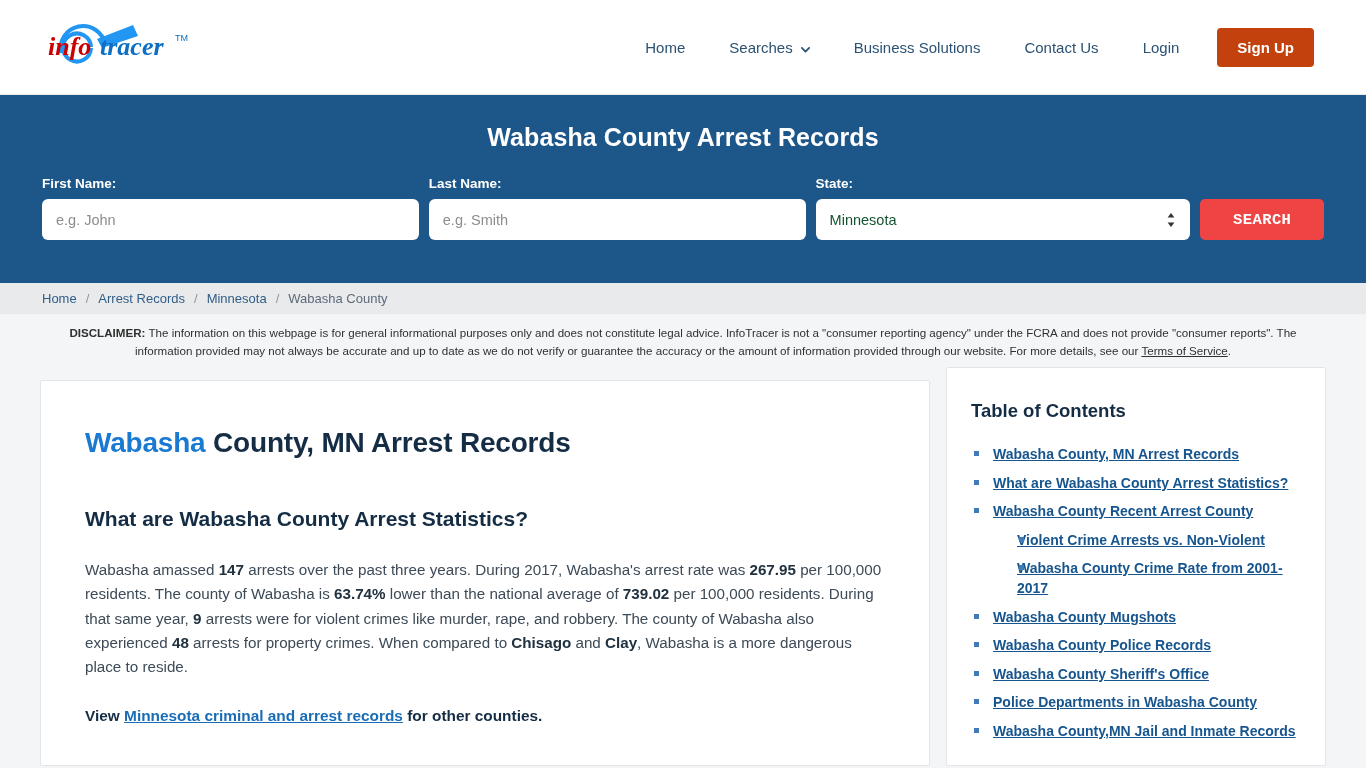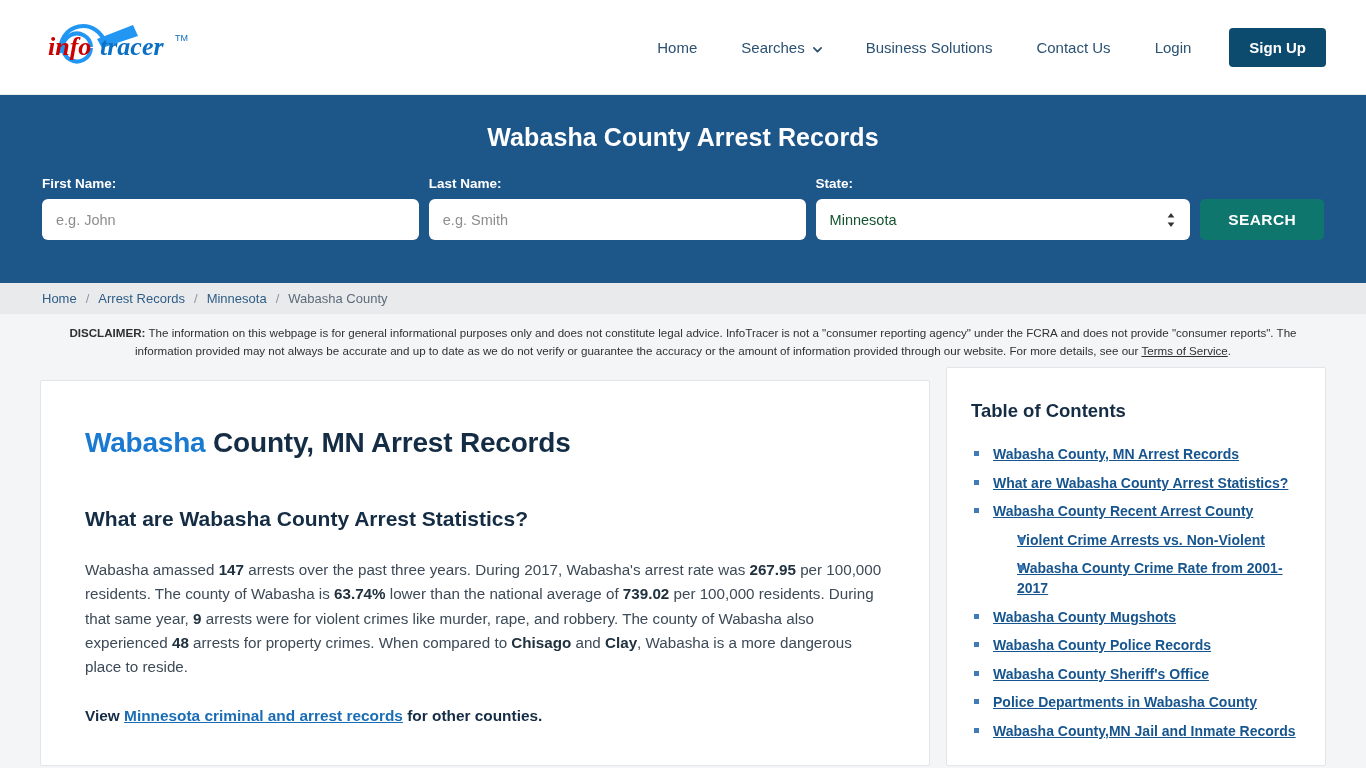--- a/index.html
+++ b/index.html
@@ -9,21 +9,21 @@
     background: #f4f5f7;
     font-family: "Liberation Sans", sans-serif;
   }
 
   
   .topbar {
     height: 95px;
     background: #ffffff;
     display: flex;
     align-items: center;
-    padding: 0 40px 0 40px;
+    padding: 0 52px 0 40px;
     border-bottom: 1px solid #e9e9e9;
   }
   .logo {
     width: 200px; height: 60px;
     position: relative;
     margin-left: 5px;
     flex: 0 0 auto;
   }
   .logo svg { display:block; }
 
@@ -42,21 +42,21 @@
     display: flex;
     align-items: center;
     gap: 7px;
   }
   .caret {
     display: inline-block;
     width: 10px; height: 10px;
     position: relative; top: -1px;
   }
   .signup {
-    background: #0c4a6e;
+    background: #c2410c;
     color: #ffffff;
     font-size: 15px;
     font-weight: bold;
     padding: 11px 20px;
     border-radius: 4px;
     margin-left: 16px;
     text-decoration: none;
     white-space: nowrap;
   }
 
@@ -112,31 +112,31 @@
     padding-right: 34px;
   }
   .sel-arrows {
     position: absolute;
     right: 14px; top: 50%;
     transform: translateY(-50%);
     pointer-events: none;
     line-height: 0;
   }
   .btn-search {
-    background: #0f766e;
+    background: #ef4444;
     color: #ffffff;
     font-size: 15.5px;
     font-weight: bold;
     letter-spacing: .4px;
     border: none;
     border-radius: 5px;
     height: 41px;
     width: 124px;
     cursor: pointer;
-    font-family: Liberation Sans, sans-serif;
+    font-family: Liberation Mono, monospace;
   }
 
   
   .crumbbar {
     background: #e9eaec;
     height: 31px;
     display: flex;
     align-items: center;
     padding: 0 42px;
     font-size: 13px;

